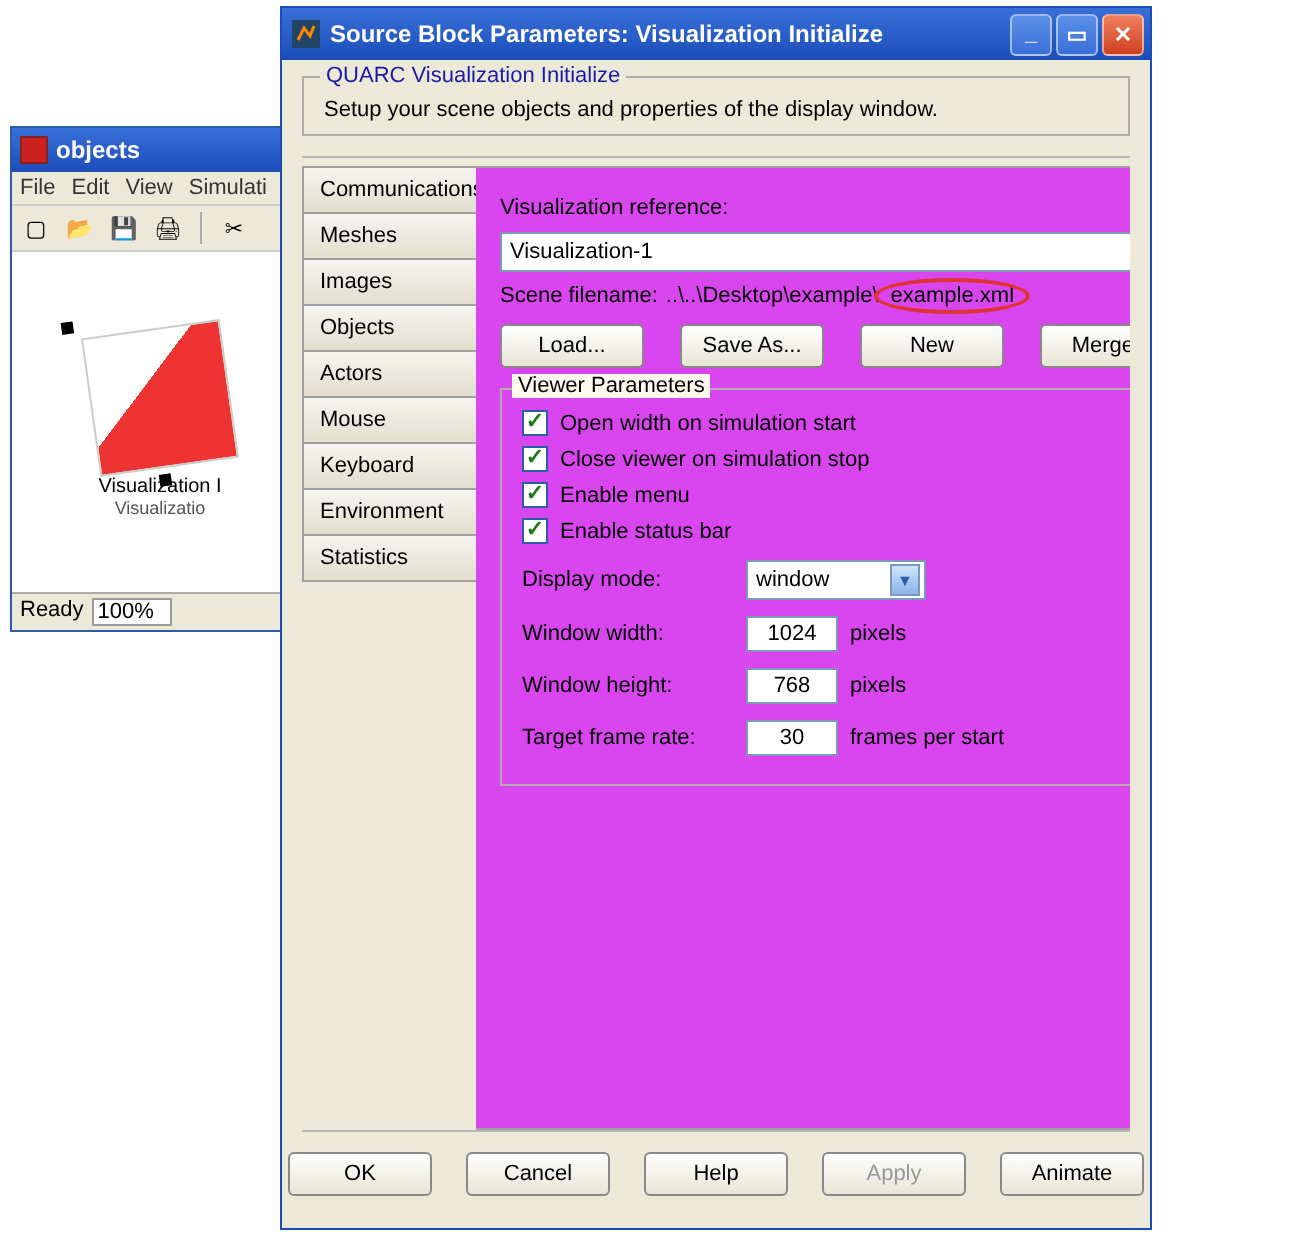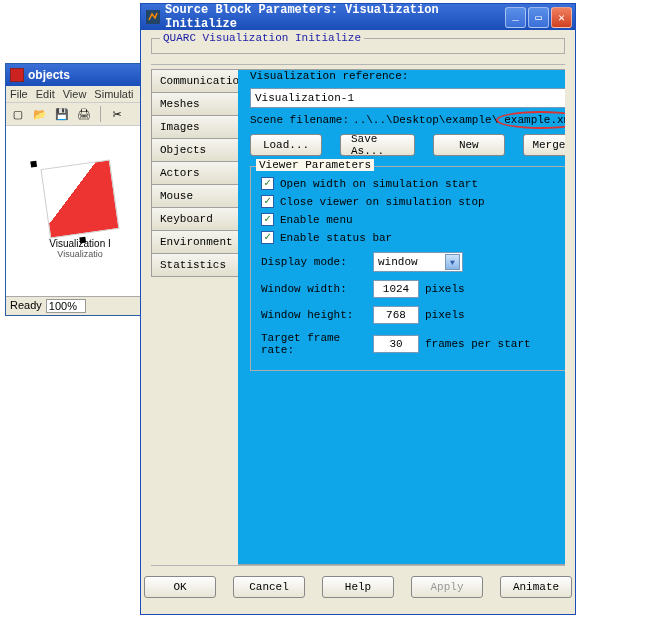--- a/index.html
+++ b/index.html
@@ -44,21 +44,20 @@
 
   
   .dialog {
     position: absolute;
     left: 140px; top: 3px;
     width: 436px; height: 612px;
     background: #ece9d8;
     border: 1px solid #1a4db8;
     display: flex;
     flex-direction: column;
-    font-family: Liberation Mono, monospace;
   }
   .titlebar {
     height: 26px;
     background: linear-gradient(#3a6fd8, #1a4db8);
     display: flex;
     align-items: center;
     padding: 0 3px 0 4px;
     color: #fff;
   }
   .titlebar .app-icon { width:16px;height:16px;margin-right:4px;display:flex;align-items:center;justify-content:center;}
@@ -71,21 +70,21 @@
   .dialog-body { flex:1; padding:8px 10px 6px 10px; display:flex;flex-direction:column; overflow:hidden;}
   .group-frame { border:1px solid #b0acac; padding:8px 10px 6px 10px; position:relative; margin-bottom:4px;}
   .group-frame > .legend { position:absolute; top:-7px; left:8px; background:#ece9d8; padding:0 3px; color:#1a1aa8; font-size:11px;}
   .desc { margin:2px 0 0 0;}
   .content-area { flex:1; display:flex; margin-top:6px; border-top:1px solid #b5b5b5; padding-top:0; overflow:hidden;}
 
   .tabs-col { width:88px; display:flex; flex-direction:column; padding-top:4px;}
   .tab { height:24px; border:1px solid #a0a0a0; background:linear-gradient(#f5f4ee,#e2dfce); display:flex;align-items:center; padding:0 8px; border-right:none; margin-bottom:-1px; cursor:default;}
   .tab.active { background:#fbf9ee; border-right:1px solid #fbf9ee; position:relative; z-index:2;}
 
-  .tab-content { flex:1; border:1px solid #a0a0a0; border-left:none; background:#0ea5e9; padding:0 12px; margin-top:4px; margin-left:-1px; position:relative;}
+  .tab-content { flex:1; border:1px solid #a0a0a0; border-left:none; background:#d946ef; padding:14px 12px; margin-top:4px; margin-left:-1px; position:relative;}
   .field-row { display:flex; align-items:center; margin-bottom:6px; gap:6px;}
   .text-input { flex:1; border:1px solid #7a98b8; background:#fff; padding:3px 4px; font-family:inherit; font-size:11px; height:20px;}
   .static-label { margin-right:4px;}
   .filename-row { display:flex; align-items:center; margin-bottom:8px; gap:4px;}
   .circled { position:relative; padding:0 2px;}
   .circled::after { content:""; position:absolute; left:-6px; right:-6px; top:-3px; bottom:-3px; border:2px solid #d33; border-radius:50%; pointer-events:none;}
   .btn-row { display:flex; gap:18px; margin-bottom:10px;}
   .btn { min-width:72px; height:22px; border:1px solid #888; border-radius:3px; background:linear-gradient(#fefefe,#e8e5d6); padding:0 10px; font-family:inherit; font-size:11px; cursor:default; display:flex;align-items:center;justify-content:center;}
   .btn.disabled { color:#999;}
 
@@ -146,20 +145,21 @@
     <div class="win-btns">
       <div class="win-btn win-min">_</div>
       <div class="win-btn win-max">▭</div>
       <div class="win-btn win-close">✕</div>
     </div>
   </div>
 
   <div class="dialog-body">
     <div class="group-frame">
       <span class="legend">QUARC Visualization Initialize</span>
+      <div class="desc">Setup your scene objects and properties of the display window.</div>
     </div>
 
     <div class="content-area">
       <div class="tabs-col">
         <div class="tab">Communications</div>
         <div class="tab">Meshes</div>
         <div class="tab">Images</div>
         <div class="tab">Objects</div>
         <div class="tab">Actors</div>
         <div class="tab">Mouse</div>

